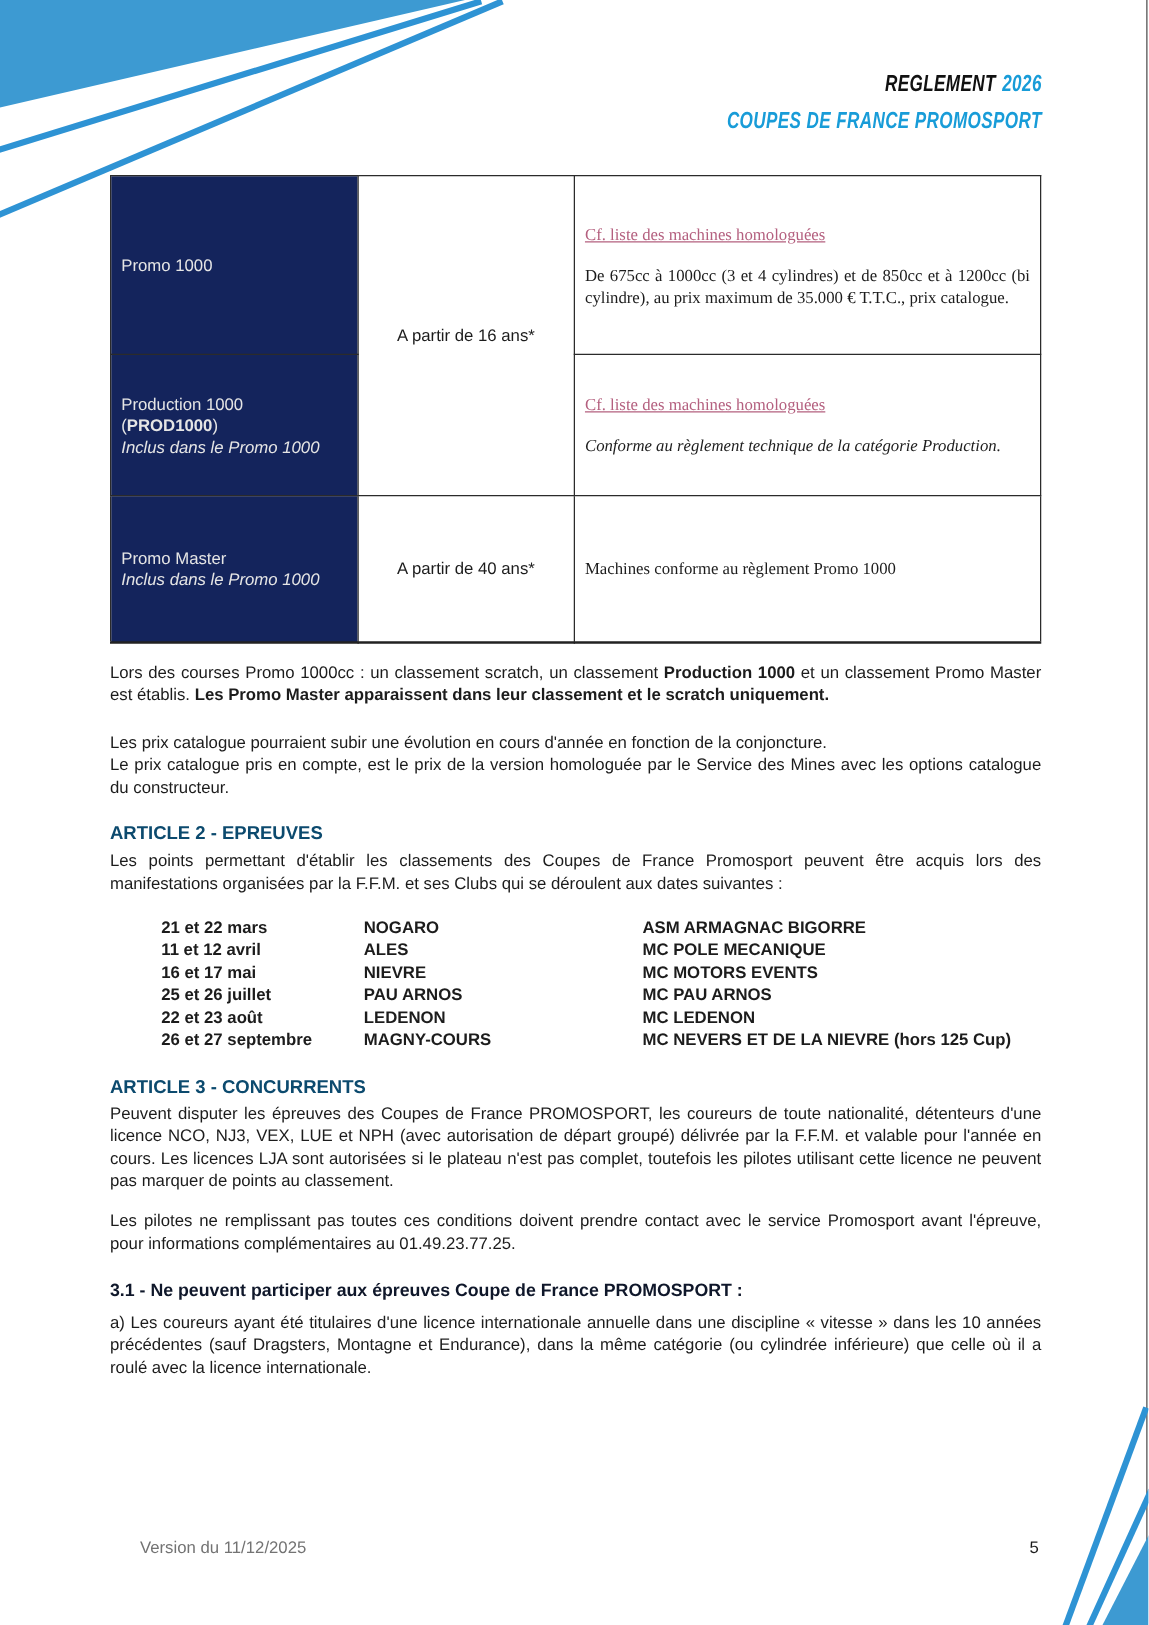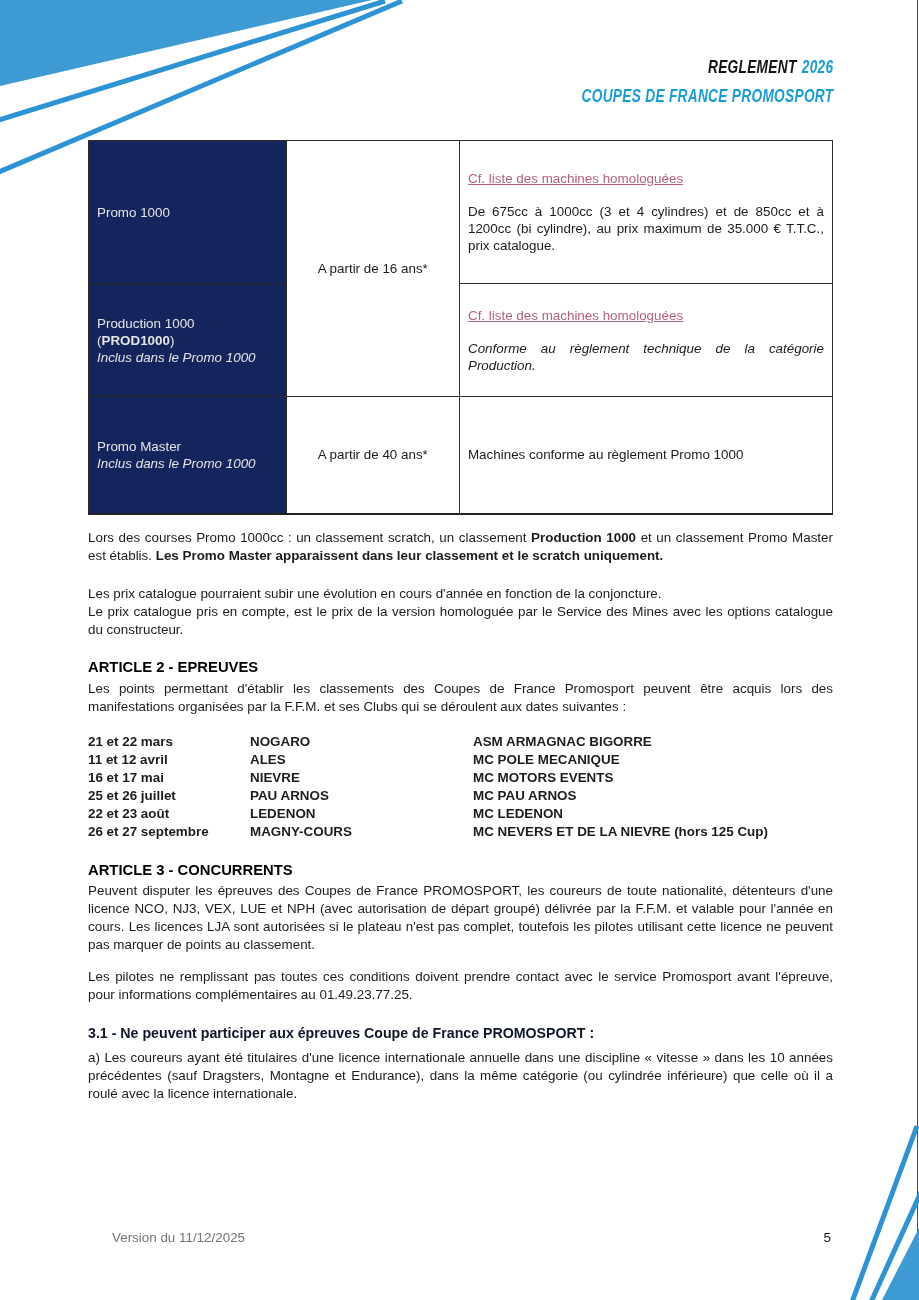--- a/index.html
+++ b/index.html
@@ -22,36 +22,36 @@
   .doc-header .year { color:#189cd8; margin-left:7px; }
   .doc-header .sub { display:block; color:#189cd8; }
 
   .content { position:absolute; left:88px; top:140px; width:745px; z-index:3;
              font-size:13.4px; line-height:18px; }
 
   table.cats { border-collapse:collapse; width:745px; table-layout:fixed; border-bottom:2px solid #222; }
   table.cats td { border:1px solid #2b2b2b; vertical-align:middle; font-size:13.4px; line-height:17px; padding:6px 8px; }
   td.c1 { background:#14245c; color:#e5e5e5; width:180px; }
   td.c2 { width:156px; text-align:center; }
-  td.c3 { width:355px; padding:8px 8px 8px 10px; }
+  td.c3 { width:355px; padding:8px 8px 8px 10px;font-family:Liberation Serif, serif; }
   tr.r1 { height:143px; } tr.r2 { height:113px; } tr.r3 { height:117px; }
   .cat-sub { font-style:italic; }
   a.mach-link { color:#b4607f; text-decoration:underline; }
   .cell-desc { margin-top:16px; }
   .just { text-align:justify; }
   .ital { font-style:italic; }
 
   .p-age   { margin:19px 0 0; }
   .p-class { margin:14px 0 0; }
   .p-prix  { margin:20px 0 0; }
-  .h-blue  { margin:0; color:#000000; font-weight:bold; font-size:14.8px; line-height:19px; }
+  .h-blue  { margin:0; color:#0c4a6e; font-weight:bold; font-size:14.8px; line-height:19px; }
   .h-a2    { margin-top:19px; }
   .p-a2intro { margin:3px 0 0; }
   .events  { margin:17px 0 0; font-weight:bold; }
-  .event-row { display:grid; grid-template-columns:162px 223px 1fr; line-height:18px; }
+  .event-row { display:grid; grid-template-columns:162px 223px 1fr; line-height:18px;margin-left:41px; }
   .p-change { margin:18px 0 0; }
   .h-a3    { margin-top:20px; }
   .p-a3intro { margin:2px 0 0; }
   .p-contact { margin:14px 0 0; }
   .h-31 { margin:20px 0 0; font-weight:bold; font-size:14.2px; line-height:19px; color:#0f172a; }
   .p-31a { margin:6px 0 0; }
 
   .footer-version { position:absolute; left:112px; top:1230px; z-index:3; font-size:13.4px; color:#737373; }
   .footer-page { position:absolute; right:88px; top:1230px; z-index:3; font-size:13.4px; color:#1c1c1c; }
 </style>

